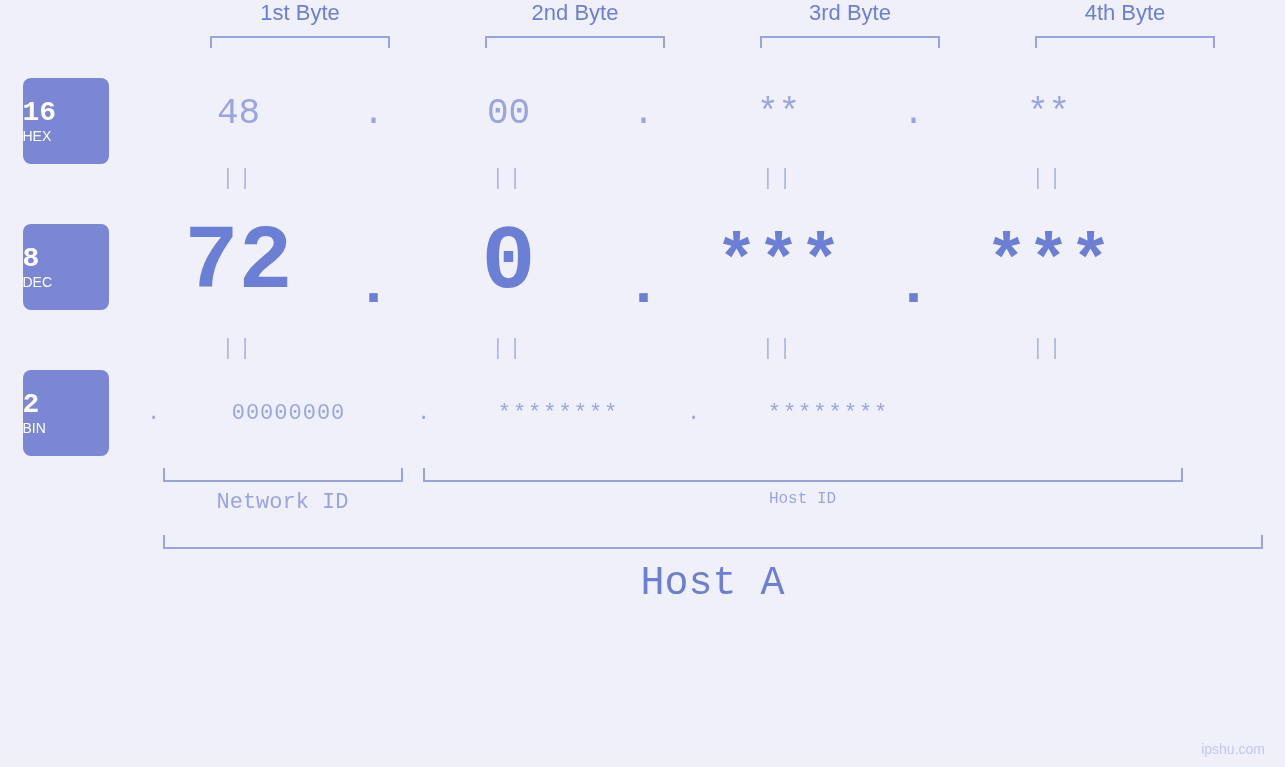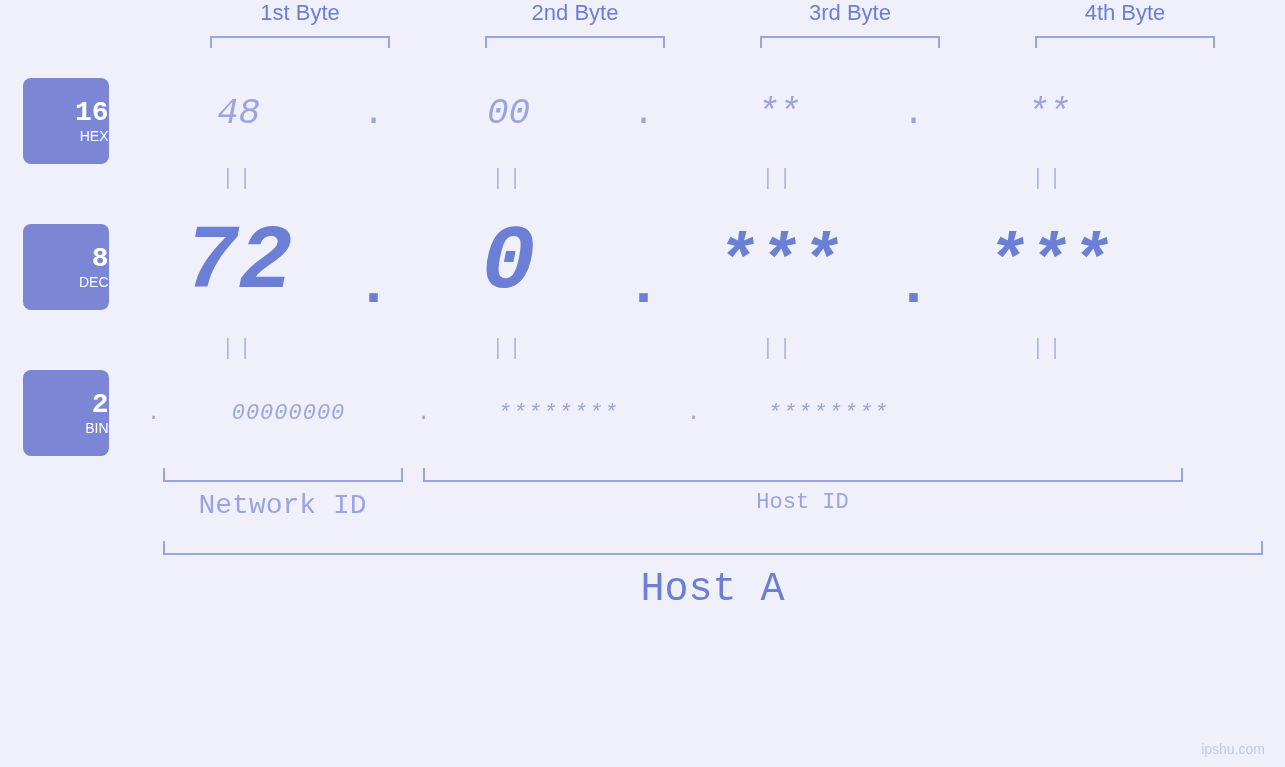--- a/index.html
+++ b/index.html
@@ -71,21 +71,21 @@
       margin-top: 10px;
     }
 
     .label-badge {
       width: 86px;
       height: 86px;
       background-color: #7b86d4;
       border-radius: 8px;
       display: flex;
       flex-direction: column;
-      align-items: flex-end;
+      align-items: flex-start;
       justify-content: center;
       margin-bottom: 60px;
       color: white;
     }
 
     .label-badge .num {
       font-size: 28px;
       font-weight: bold;
       line-height: 1.1;
     }
@@ -109,21 +109,20 @@
       height: 90px;
       width: 100%;
     }
 
     .byte-cell {
       width: 220px;
       text-align: center;
       display: flex;
       align-items: center;
       justify-content: center;
-      font-style: italic;
     }
 
     .dot-cell {
       width: 50px;
       text-align: center;
       display: flex;
       align-items: center;
       justify-content: center;
     }
 
@@ -236,29 +235,29 @@
     .bottom-labels {
       display: flex;
       width: 100%;
       margin-top: 8px;
     }
 
     .network-id-label {
       width: 240px;
       text-align: center;
       color: #9aa5e0;
-      font-size: 28px;
+      font-size: 22px;
       font-family: 'Courier New', Courier, monospace;
     }
 
     .host-id-label {
       width: 760px;
       text-align: center;
       color: #9aa5e0;
-      font-size: 22px;
+      font-size: 16px;
       font-family: 'Courier New', Courier, monospace;
       margin-left: 20px;
     }
 
     
     .full-bottom-bracket {
       width: 1100px;
       margin-left: 140px;
       height: 14px;
       border-bottom: 2px solid #9aa5e0;

